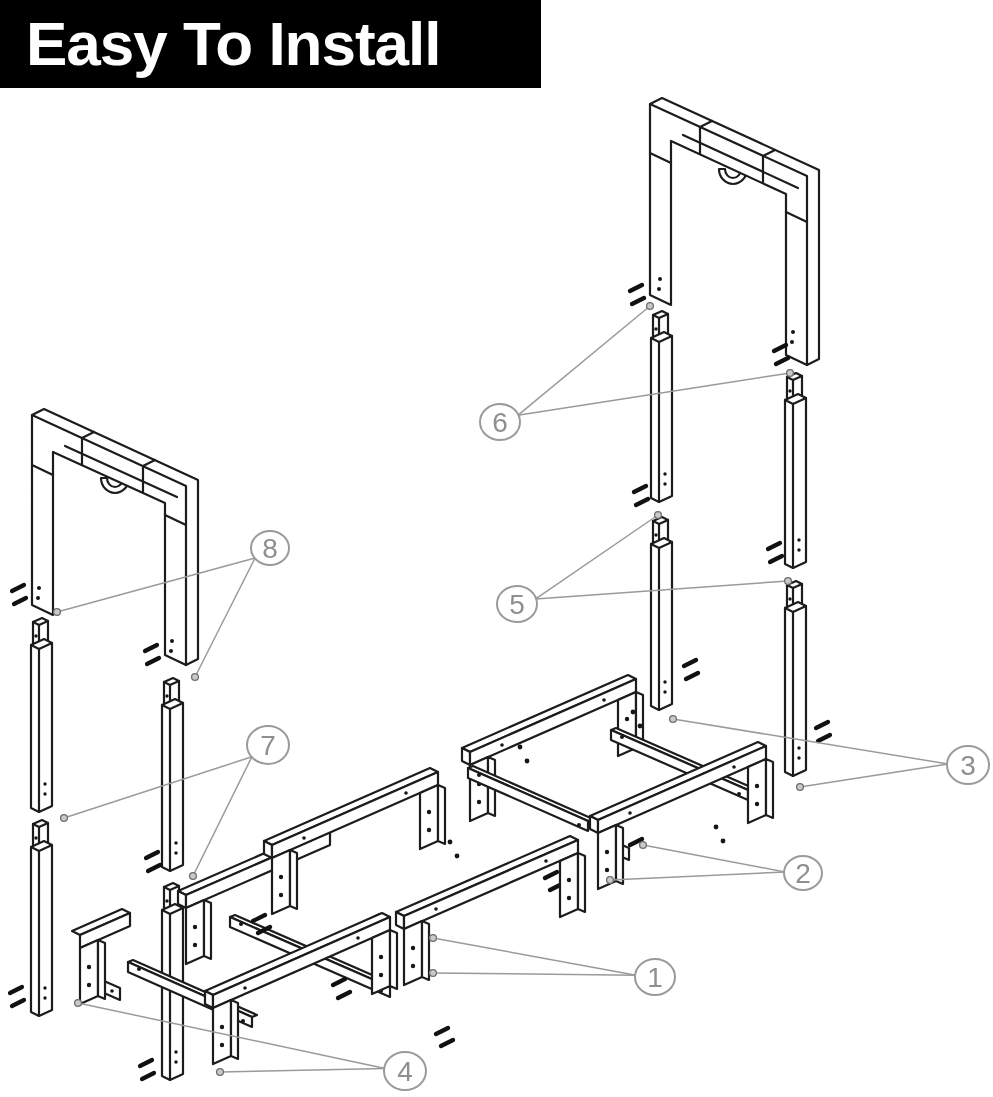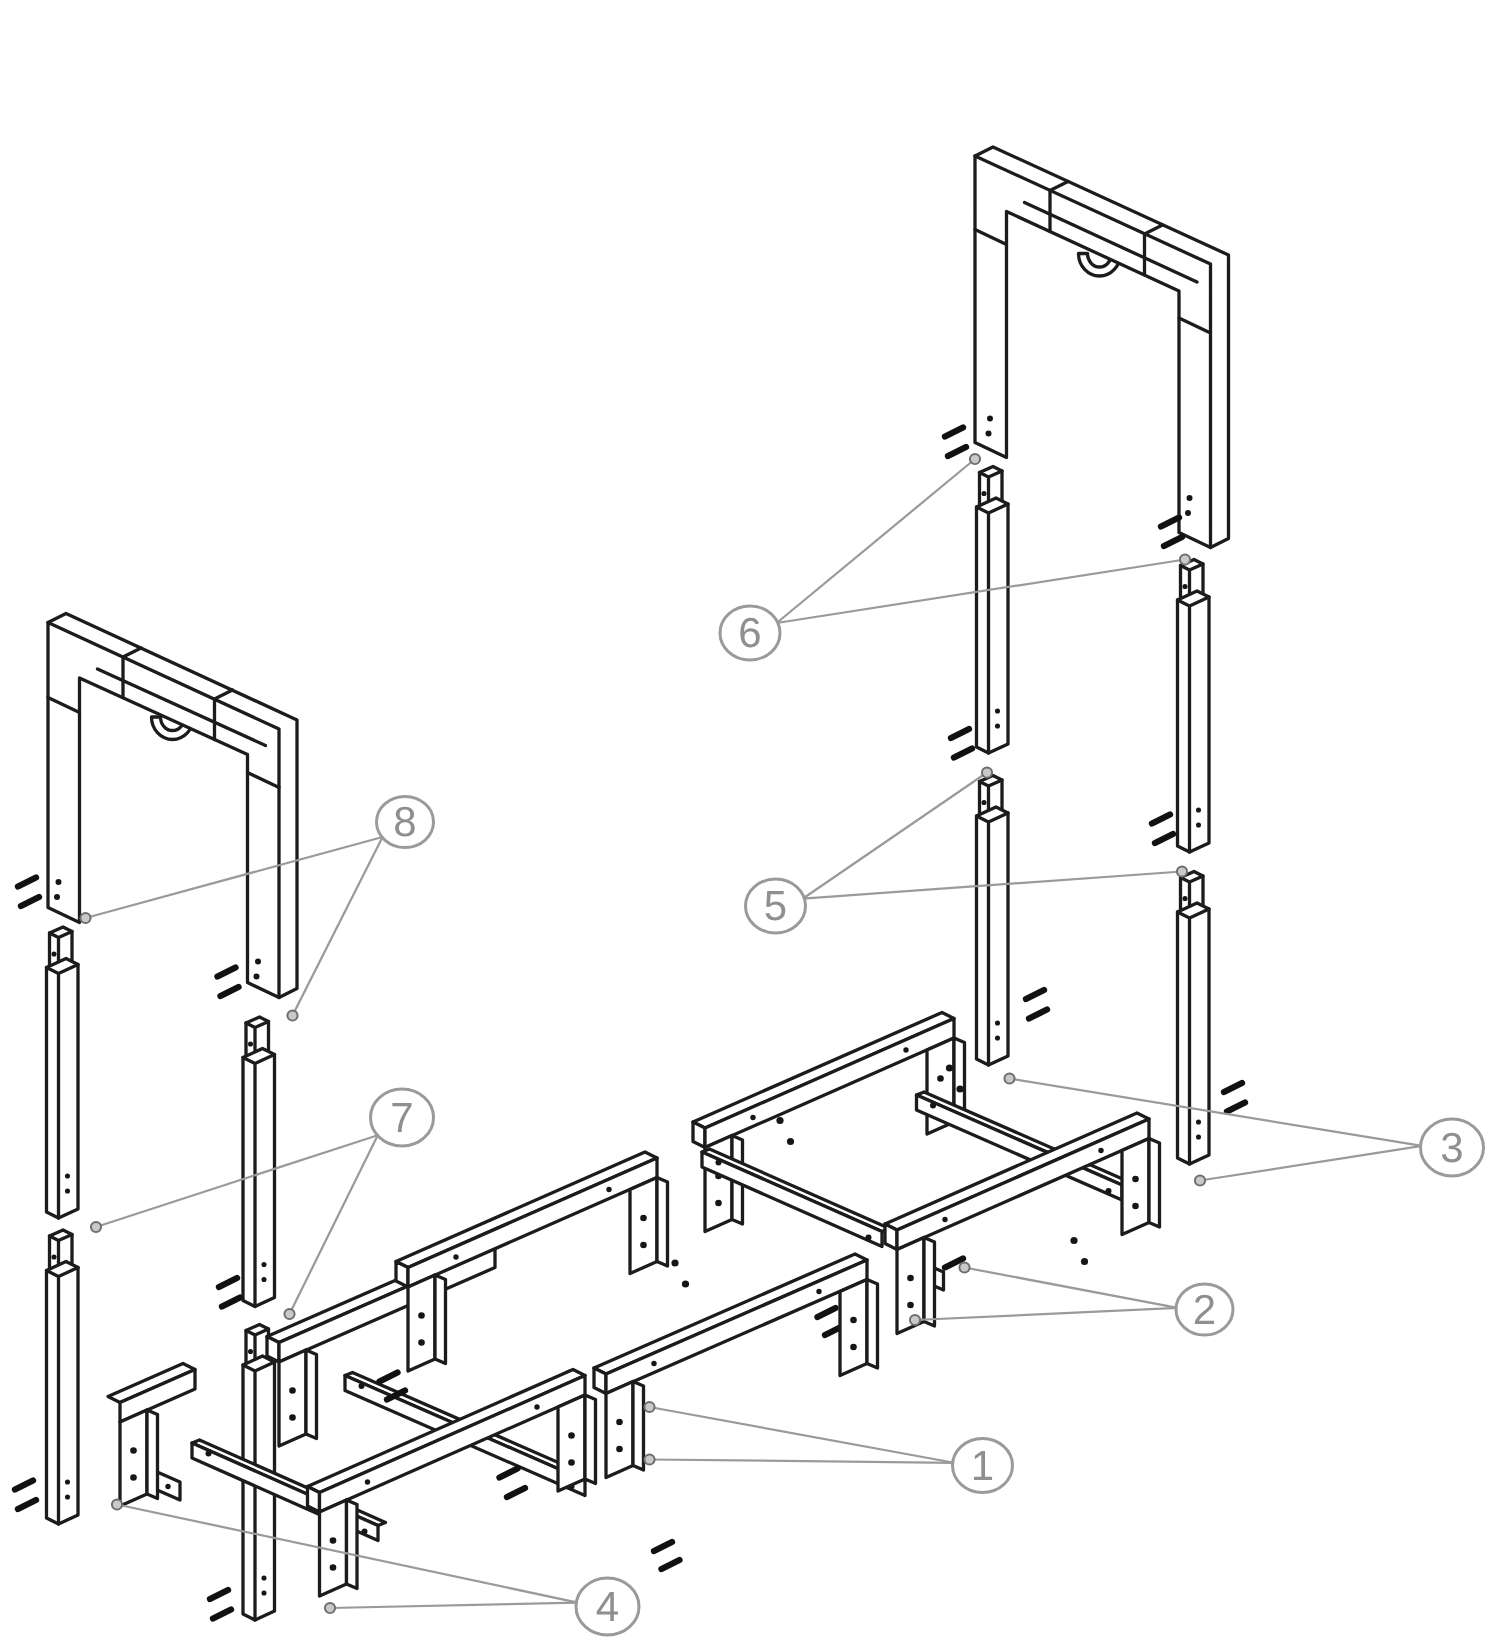--- a/index.html
+++ b/index.html
@@ -17,20 +17,23 @@
   .leader{stroke:#9a9a9a;stroke-width:1.5;fill:none;}
   .callout-circle{fill:#ffffff;stroke:#9a9a9a;stroke-width:2;}
   .callout-num{fill:#8f8f8f;font-size:28px;font-family:"Liberation Sans",sans-serif;}
   .tdot{fill:#c9c9c9;stroke:#6e6e6e;stroke-width:1.3;}
 </style>
 </head>
 <body>
 
 <div class="page">
 
+  <div class="banner">
+    <span>Easy To Install</span>
+  </div>
 
   <svg class="diagram-svg" id="diagram-svg" viewBox="0 0 993 1097">
 
     <g>
       <path class="ln" d="M32,415 L44,409 L198,480 L198,659 L186,665"></path>
       <path class="fc" d="M101,478 A14,15 0 0 0 129,478 L123,478 A8,9 0 0 1 107,478 Z"></path>
       <path class="fc" d="M32,605 L32,415 L186,486 L186,665 L165,655 L165,503 L53,452 L53,615 Z"></path>
       <path class="ln" d="M65,446 L177,497"></path>
       <path class="ln" d="M32,465 L53,475"></path>
       <path class="ln" d="M165,515 L186,525"></path>

